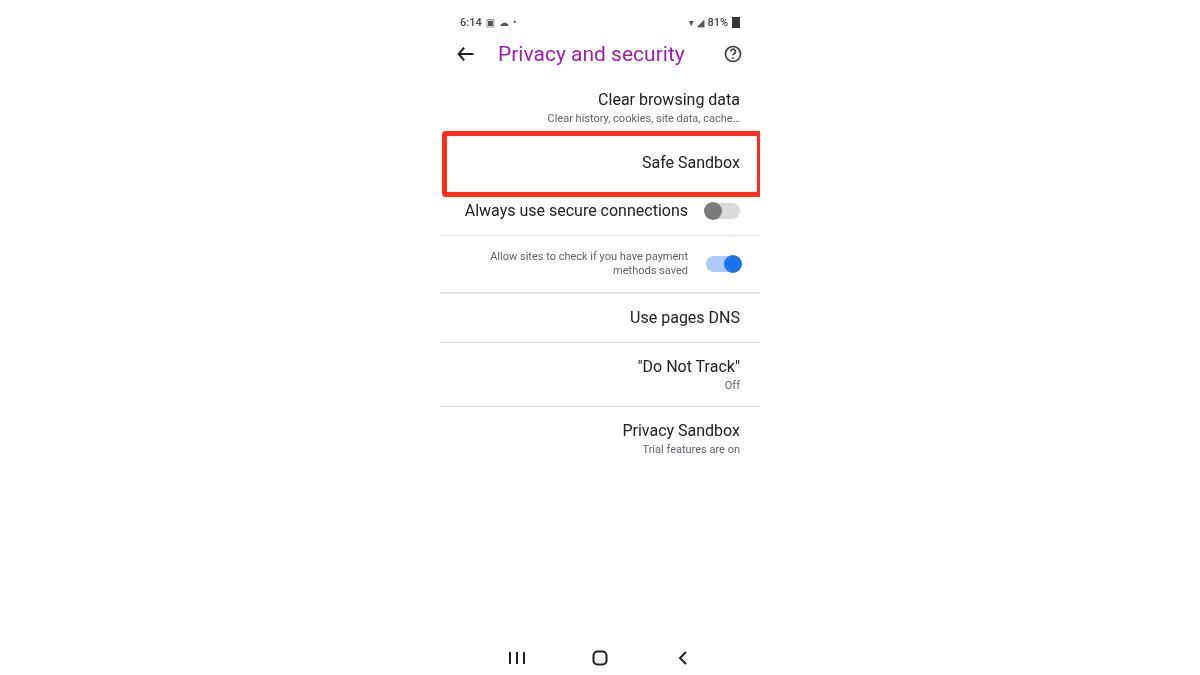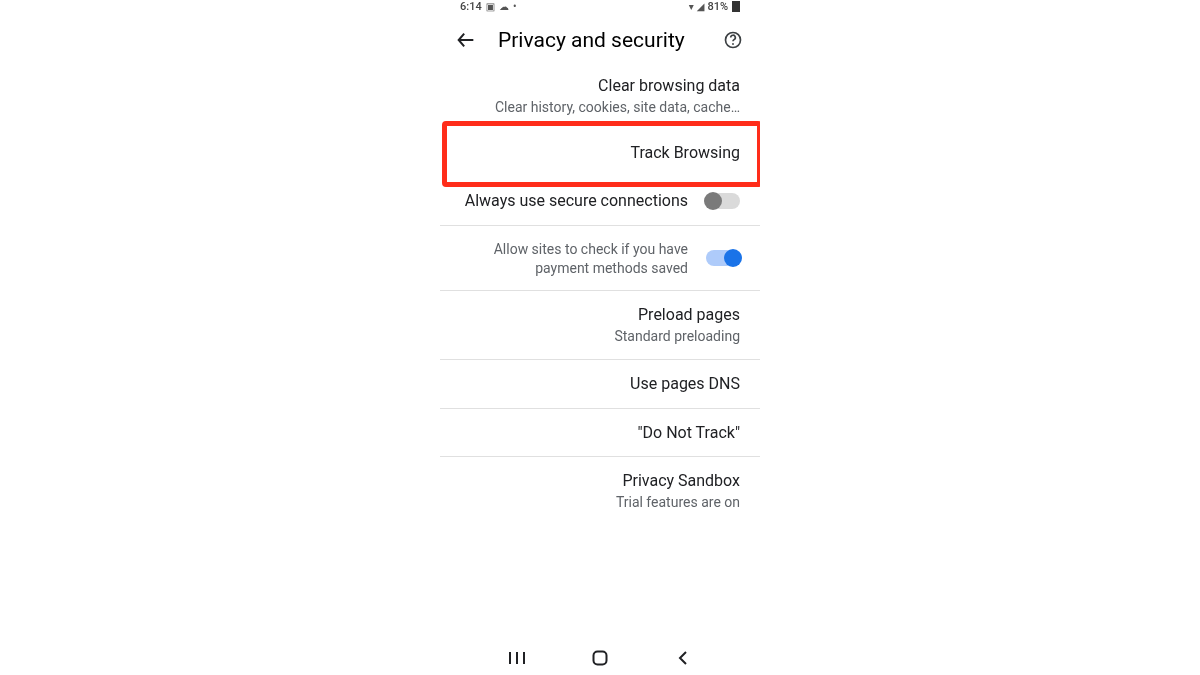--- a/index.html
+++ b/index.html
@@ -18,21 +18,21 @@
       background: #ffffff;
       position: relative;
       display: flex;
       flex-direction: column;
     }
     .statusbar {
       height: 18px;
       display: flex;
       justify-content: space-between;
       align-items: flex-start;
-      padding: 0 20px;
+      padding: 16px 20px;
       font-size: 11px;
       color: #444;
       font-weight: 500;
     }
     .statusbar .left { display: flex; align-items: center; gap: 4px; }
     .statusbar .right { display: flex; align-items: center; gap: 3px; }
     .status-icon { font-size: 10px; color: #555; }
     .battery-icon {
       display: inline-block;
       width: 8px; height: 11px;
@@ -47,21 +47,21 @@
       gap: 20px;
     }
     .header .back {
       width: 24px; height: 24px;
       display: flex; align-items: center; justify-content: center;
       cursor: pointer;
       color: #202124;
     }
     .header .title {
       font-size: 21px;
-      color: #000000;
+      color: #a21caf;
       font-weight: 400;
       flex: 1;
     }
     .header .help {
       width: 22px; height: 22px;
       display: flex; align-items: center; justify-content: center;
       cursor: pointer;
     }
 
     .list {
@@ -79,21 +79,21 @@
     .item .text {
       flex: 1;
       min-width: 0;
     }
     .item .label {
       font-size: 16px;
       color: #202124;
       line-height: 1.35;
     }
     .item .sub {
-      font-size: 14px;
+      font-size: 11px;
       color: #5f6368;
       line-height: 1.35;
       margin-top: 1px;
     }
     .sep {
       height: 1px;
       background: #e0e0e0;
       margin: 0;
     }
 
@@ -196,58 +196,53 @@
 
     <div class="item">
       <div class="text">
         <div class="label">Clear browsing data</div>
         <div class="sub">Clear history, cookies, site data, cache…</div>
       </div>
     </div>
 
     <div class="item highlighted">
       <div class="text">
-        <div class="label">Track Browsing</div>
+        <div class="label">Safe Sandbox</div>
       </div>
     </div>
 
     <div class="item">
       <div class="text">
         <div class="label">Always use secure connections</div>
       </div>
       <div class="toggle off"></div>
     </div>
     <div class="sep"></div>
 
     <div class="item">
       <div class="text">
         <div class="sub">Allow sites to check if you have payment methods saved</div>
       </div>
       <div class="toggle on"></div>
     </div>
     <div class="sep"></div>
 
-    <div class="item">
-      <div class="text">
-        <div class="label">Preload pages</div>
-        <div class="sub">Standard preloading</div>
-      </div>
-    </div>
     <div class="sep"></div>
 
     <div class="item">
       <div class="text">
         <div class="label">Use pages DNS</div>
       </div>
     </div>
     <div class="sep"></div>
 
     <div class="item">
       <div class="text">
         <div class="label">"Do Not Track"</div>
+        <div class="sub">Off</div>
       </div>
     </div>
     <div class="sep"></div>
 
     <div class="item">
       <div class="text">
         <div class="label">Privacy Sandbox</div>
         <div class="sub">Trial features are on</div>
       </div>
     </div>

